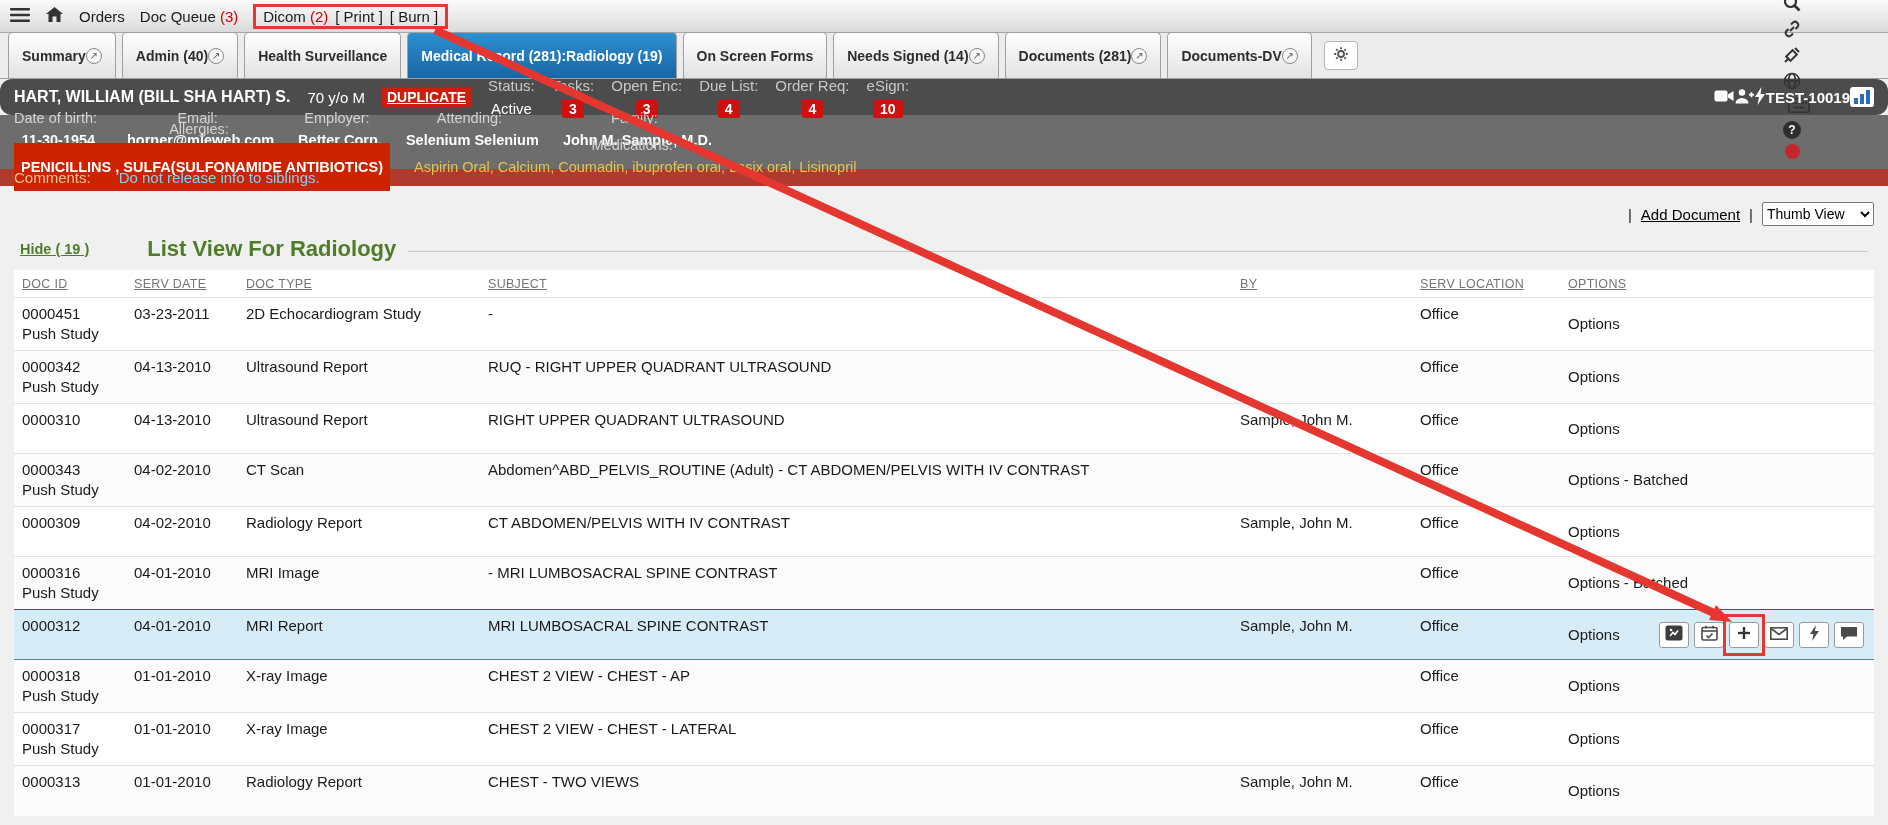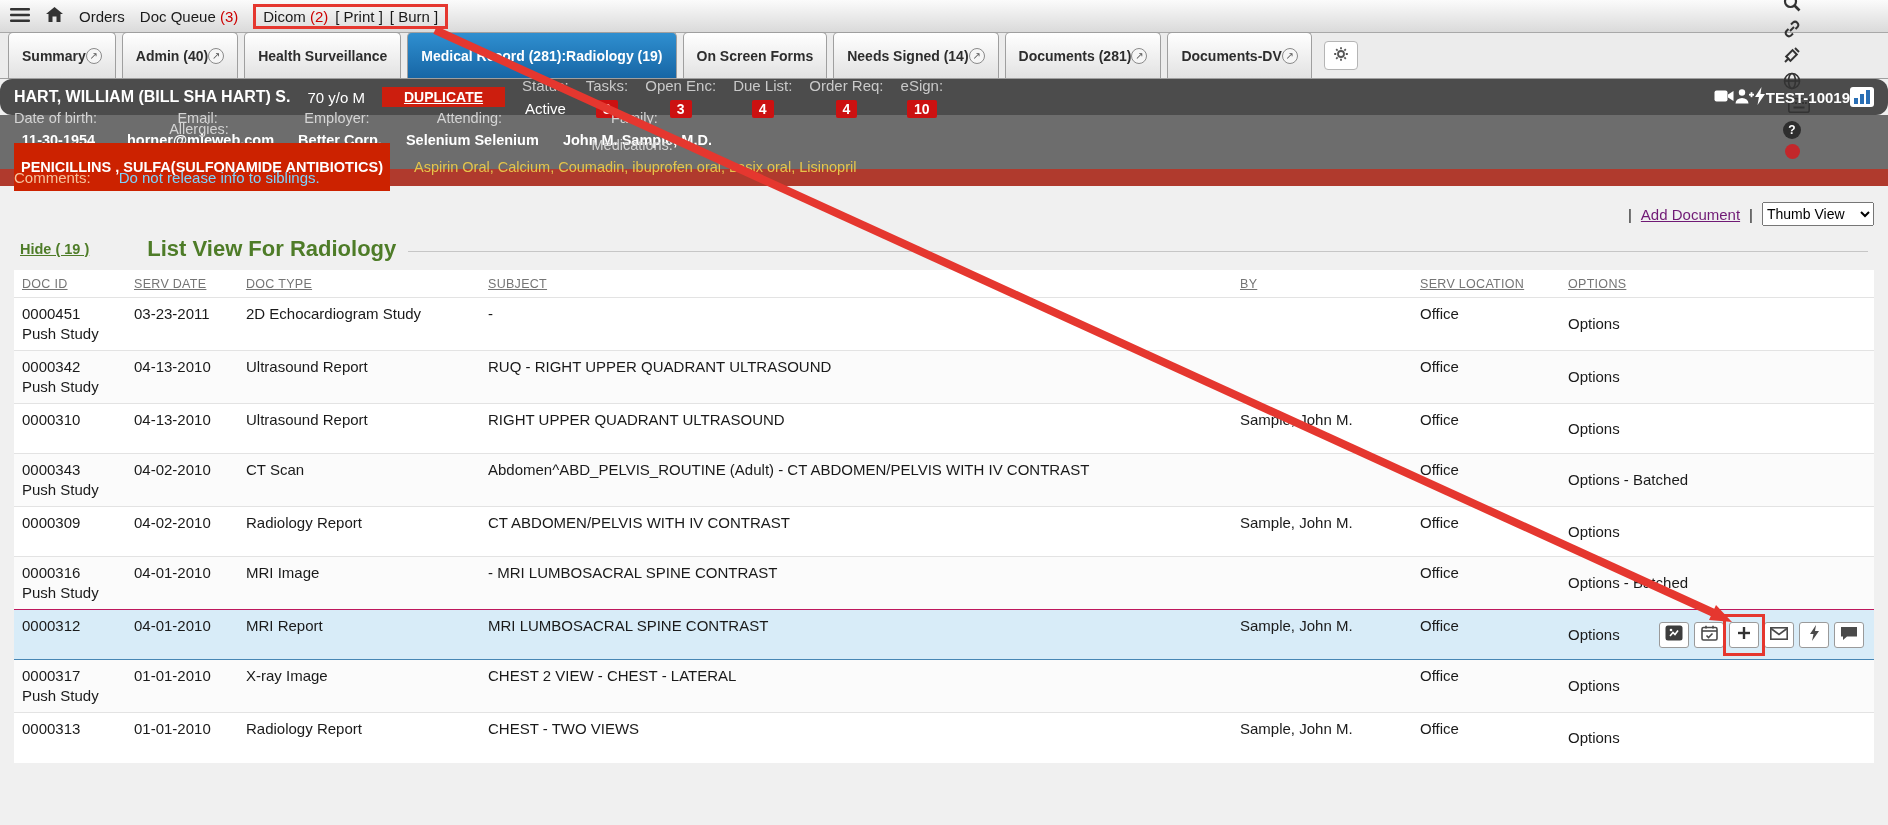--- a/index.html
+++ b/index.html
@@ -30,21 +30,21 @@
          border-radius:5px 5px 0 0; font-size:14px; font-weight:600; color:#2d2d2d; cursor:pointer; }
   .tab.active { background:linear-gradient(#2f8fd0,#1766a5); color:#fff; }
   .popout { width:16px; height:16px; border:1px solid #8a8a8a; border-radius:50%; background:#f6f6f6; color:#555;
             font-size:10px; line-height:14px; text-align:center; font-weight:normal; }
   .gear-tab { height:29px; width:34px; align-self:center; margin-left:6px; background:#fff; border:1px solid #b5b5b5;
               border-radius:4px; display:flex; align-items:center; justify-content:center; cursor:pointer; }
 
   
   .banner { height:36px; background:#4c4c4c; color:#fff; display:flex; align-items:center; gap:17px; padding:0 14px; font-size:15px;border-radius:12px; }
   .pname { font-weight:bold; font-size:16px; white-space:nowrap; }
-  .badge-dup { background:#cc1e0e; color:#fff; font-weight:bold; text-decoration:underline; padding:2px 22px; font-size:14px; }
+  .badge-dup { background:#cc1e0e; color:#fff; font-weight:bold; text-decoration:underline; padding:2px 5px; font-size:14px; }
   .blabel { color:#c9c9c9; }
   .pair { display:flex; align-items:center; gap:6px; white-space:nowrap;flex-direction:column; }
   .cnt-badge { background:#cc1111; color:#fff; font-weight:bold; padding:1px 7px; font-size:14px; border-radius:2px; }
   .banner-right { margin-left:auto; display:flex; align-items:center; }
   .chart-id { font-weight:bold; font-size:15px; }
   .chartbox { background:#fff; border-radius:3px; width:24px; height:20px; display:flex; align-items:flex-end; gap:2px; padding:3px 4px; }
   .chartbox i { display:block; width:4px; background:#2a6fb5; }
 
   
   .inforow { height:27px; background:#6d6d6d; color:#fff; display:flex; align-items:center; gap:24px; padding:0 14px; font-size:14.5px; }
@@ -54,21 +54,21 @@
   .meds { color:#e5c54a; }
 
   
   .comments { height:17px; background:#b03a2d; color:#fff; display:flex; align-items:center; gap:28px; padding:0 14px; font-size:15px; }
   .comments .lbl { color:#f4c29c; }
   .comments .txt { color:#7dd3fc; }
 
   
   .content { padding:16px 14px 0 14px; }
   .controls { height:24px; display:flex; justify-content:flex-end; align-items:center; gap:9px; font-size:15px; }
-  .add-doc { text-decoration:underline; color:#701a75; cursor:pointer; }
+  .add-doc { text-decoration:underline; color:#000000; cursor:pointer; }
   .view-select { height:24px; font-size:14px; font-family:inherit; min-width:112px; }
   .listhead { display:flex; align-items:center; gap:12px; margin:8px 6px 0 6px; height:30px; }
   .hide-link { color:#4e7c28; font-weight:bold; text-decoration:underline; font-size:14.5px; cursor:pointer; white-space:nowrap; }
   .list-title { color:#4e7c28; font-weight:bold; font-size:22px; white-space:nowrap;margin-left:46px; }
   .legend-line { flex:1; border-top:1px solid #c6c6c6; margin-top:4px; }
 
   table { width:1860px; border-collapse:collapse; background:#fff; margin-top:6px; table-layout:fixed; }
   th { font-size:12.5px; color:#757575; font-weight:normal; text-align:left; text-decoration:underline; padding:7px 8px 6px 8px;
        letter-spacing:.3px; white-space:nowrap; cursor:pointer; }
   tbody tr { height:50px; }
@@ -464,20 +464,32 @@
                     <span><svg width="18" height="15" viewBox="0 0 18 15">
                         <path d="M1 1 H17 V10.5 H7 L3 14 V10.5 H1 Z" fill="#4a4a4a"></path>
                       </svg></span>
                   </button>
               </span>
             </div>
           </td>
         </tr>
         <tr>
           <td>
+              <div>0000318</div>
+              <div class="push">Push Study</div>
+            </td>
+          <td>01-01-2010</td>
+          <td>X-ray Image</td>
+          <td>CHEST 2 VIEW - CHEST - AP</td>
+          <td></td>
+          <td>Office</td>
+          <td class="opt-cell"><span>Options</span></td>
+        </tr>
+        <tr>
+          <td>
               <div>0000317</div>
               <div class="push">Push Study</div>
             </td>
           <td>01-01-2010</td>
           <td>X-ray Image</td>
           <td>CHEST 2 VIEW - CHEST - LATERAL</td>
           <td></td>
           <td>Office</td>
           <td class="opt-cell"><span>Options</span></td>
         </tr>

